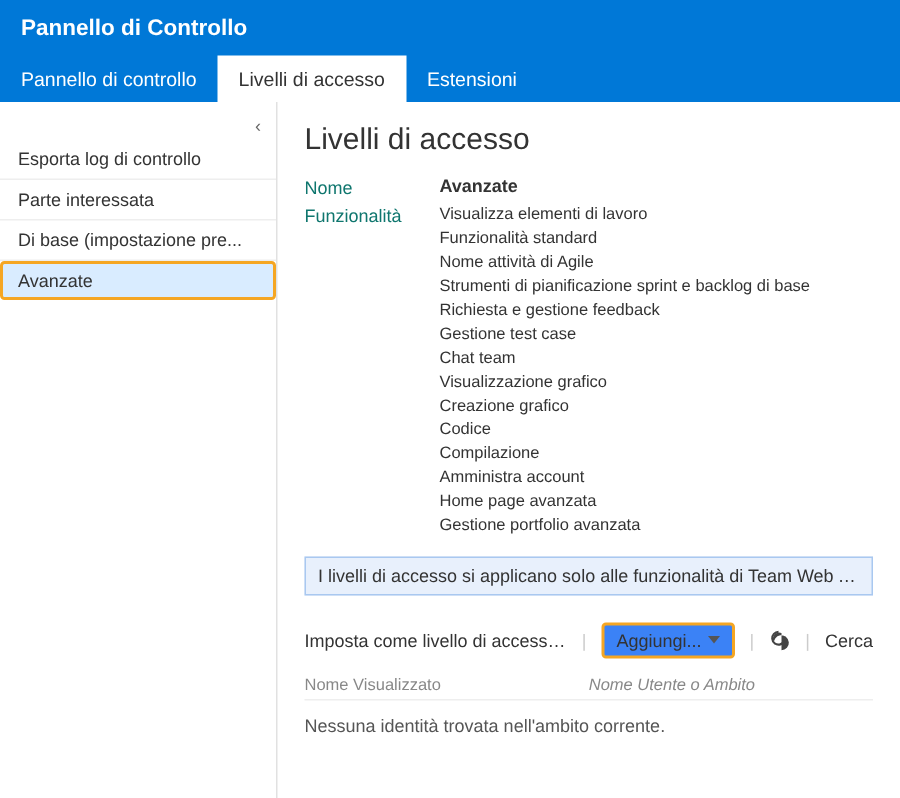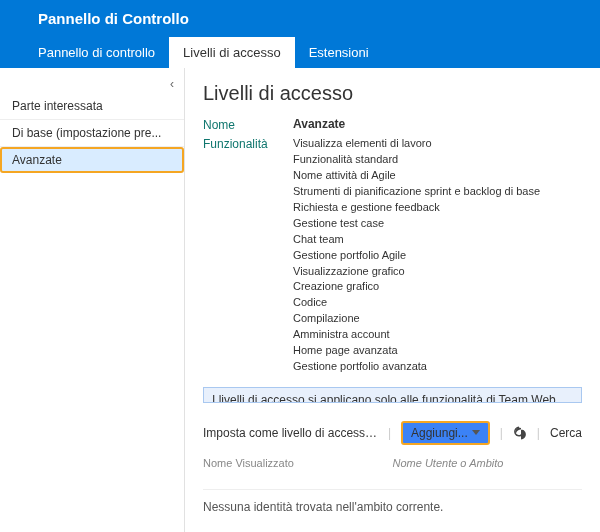--- a/index.html
+++ b/index.html
@@ -1,18 +1,18 @@
 <!DOCTYPE html>
 <html><head>
 <meta charset="utf-8">
 <style>
 * { box-sizing: border-box; margin: 0; padding: 0; font-family: "Segoe UI", Arial, sans-serif; }
 body { width: 600px; height: 532px; background: #fff; overflow: hidden; font-size: 12px; color: #333; }
 
-.header { background: #0078d7; color: #fff; padding-left: 24px; }
+.header { background: #0078d7; color: #fff; }
 .title-bar { padding: 10px 14px; font-size: 15px; font-weight: 600; }
 .tabs { display: flex; }
 .tab { padding: 8px 14px; font-size: 13px; cursor: pointer; }
 .tab.active { background: #fff; color: #333; }
 
 .body-area { display: flex; height: calc(100% - 66px); }
 
 .sidebar { width: 185px; border-right: 1px solid #e1e1e1; padding-top: 6px; }
 .sidebar-collapse { text-align: right; padding: 3px 10px 2px 0; color: #666; font-size: 12px; cursor: pointer; }
 .sidebar-item { padding: 6px 12px; border-bottom: 1px solid #eee; font-size: 12px; cursor: pointer; white-space: nowrap; overflow: hidden; text-overflow: ellipsis; }
@@ -30,21 +30,21 @@
 
 .info-box { border: 1px solid #a9c8f0; background: #e8f0fc; padding: 5px 8px; margin-top: 8px; font-size: 12px; white-space: nowrap; overflow: hidden; text-overflow: ellipsis; }
 
 .action-row { display: flex; align-items: center; gap: 10px; margin-top: 18px; font-size: 12px; }
 .set-default { cursor: pointer; white-space: nowrap; overflow: hidden; text-overflow: ellipsis; }
 .add-btn { display: flex; align-items: center; gap: 4px; border: 2px solid #f5a623; border-radius: 3px; padding: 3px 8px; cursor: pointer; background: #3b82f6; }
 .refresh-btn { cursor: pointer; }
 .sep { color: #ccc; }
 .search-link { cursor: pointer; }
 
-.grid-header { display: flex; margin-top: 12px; color: #888; font-size: 11px; border-bottom: 1px solid #eee; padding-bottom: 20px; }
+.grid-header { display: flex; margin-top: 12px; color: #888; font-size: 11px; border-bottom: 1px solid #eee; padding-bottom: 3px; }
 .col-name { flex: 1; }
 .col-user { flex: 1; font-style: italic; }
 .empty-row { padding: 10px 0; font-size: 12px; color: #555; }
 
 svg { display: block; }
 </style>
 </head>
 <body>
 
 <div class="header">
@@ -52,20 +52,21 @@
   <div class="tabs">
     <div class="tab">Pannello di controllo</div>
     <div class="tab active">Livelli di accesso</div>
     <div class="tab">Estensioni</div>
   </div>
 </div>
 
 <div class="body-area">
   <div class="sidebar">
     <div class="sidebar-collapse">‹</div>
+    <div class="sidebar-item">Esporta log di controllo</div>
     <div class="sidebar-item">Parte interessata</div>
     <div class="sidebar-item">Di base (impostazione pre...</div>
     <div class="sidebar-item selected">Avanzate</div>
   </div>
 
   <div class="main">
     <div class="page-heading">Livelli di accesso</div>
 
     <div class="detail-row">
       <div class="detail-label">Nome</div>
@@ -76,21 +77,20 @@
       <div class="detail-label">Funzionalità</div>
       <div class="detail-value">
         <div class="feature-list" id="feature-list">
             <div>Visualizza elementi di lavoro</div>
             <div>Funzionalità standard</div>
             <div>Nome attività di Agile</div>
             <div>Strumenti di pianificazione sprint e backlog di base</div>
             <div>Richiesta e gestione feedback</div>
             <div>Gestione test case</div>
             <div>Chat team</div>
-            <div>Gestione portfolio Agile</div>
             <div>Visualizzazione grafico</div>
             <div>Creazione grafico</div>
             <div>Codice</div>
             <div>Compilazione</div>
             <div>Amministra account</div>
             <div>Home page avanzata</div>
             <div>Gestione portfolio avanzata</div>
           </div>
       </div>
     </div>

